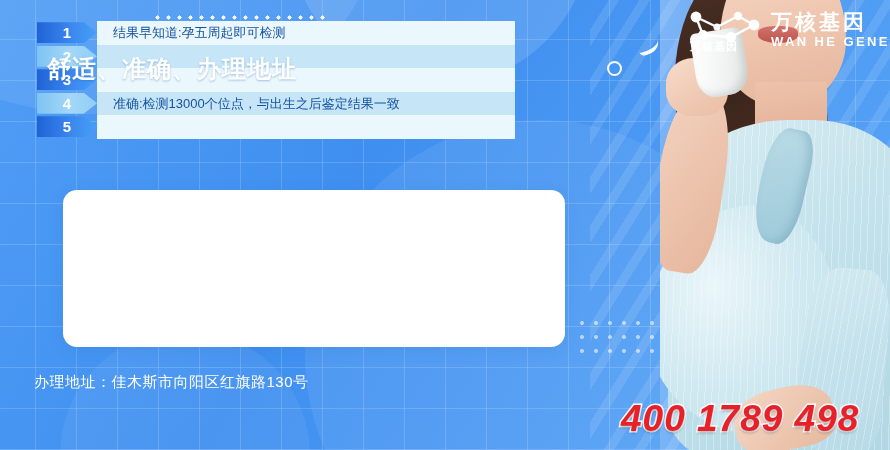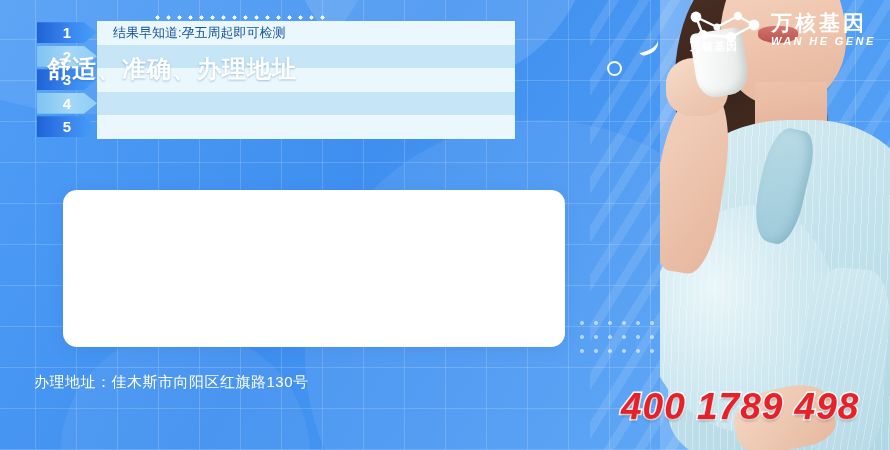--- a/index.html
+++ b/index.html
@@ -230,27 +230,26 @@
     line-height: 1.05;
   }
   .logo-cn {
     font-size: 21px;
     font-weight: bold;
     color: #ffffff;
     letter-spacing: 3px;
     white-space: nowrap;
   }
   .logo-en {
-    font-size: 11px;
+    font-size: 13px;
     font-weight: bold;
     color: #ffffff;
     letter-spacing: 2.4px;
     white-space: nowrap;
     margin-top: 2px;
-    font-style: italic;
   }
 
   
   .headline {
     position: absolute;
     left: 47px; top: 50px;
     z-index: 5;
   }
   .headline div {
     font-size: 24px;
@@ -329,21 +328,21 @@
     font-size: 15px;
     color: #ffffff;
     letter-spacing: 0.5px;
     white-space: nowrap;
     z-index: 5;
   }
 
   
   .phone {
     position: absolute;
-    left: 621px; top: 386px;
+    left: 621px; top: 398px;
     font-size: 37px;
     font-weight: bold;
     font-style: italic;
     color: #e8202a;
     letter-spacing: 1px;
     white-space: nowrap;
     z-index: 7;
     -webkit-text-stroke: 3px #ffffff;
     paint-order: stroke fill;
     text-shadow: 0 2px 3px rgba(0,0,0,0.28);
@@ -424,20 +423,21 @@
       <div class="row-stripe"></div>
       <div class="badge">2</div>
     </div>
     <div class="row odd">
       <div class="row-stripe"></div>
       <div class="badge">3</div>
     </div>
     <div class="row even">
       <div class="row-stripe"></div>
       <div class="badge">4</div>
+      <div class="row-text">准确:检测13000个位点，与出生之后鉴定结果一致</div>
     </div>
     <div class="row odd">
       <div class="row-stripe"></div>
       <div class="badge">5</div>
     </div>
   </div>
 
   <div class="address">办理地址：佳木斯市向阳区红旗路130号</div>
 
   <div class="phone">400 1789 498</div>

